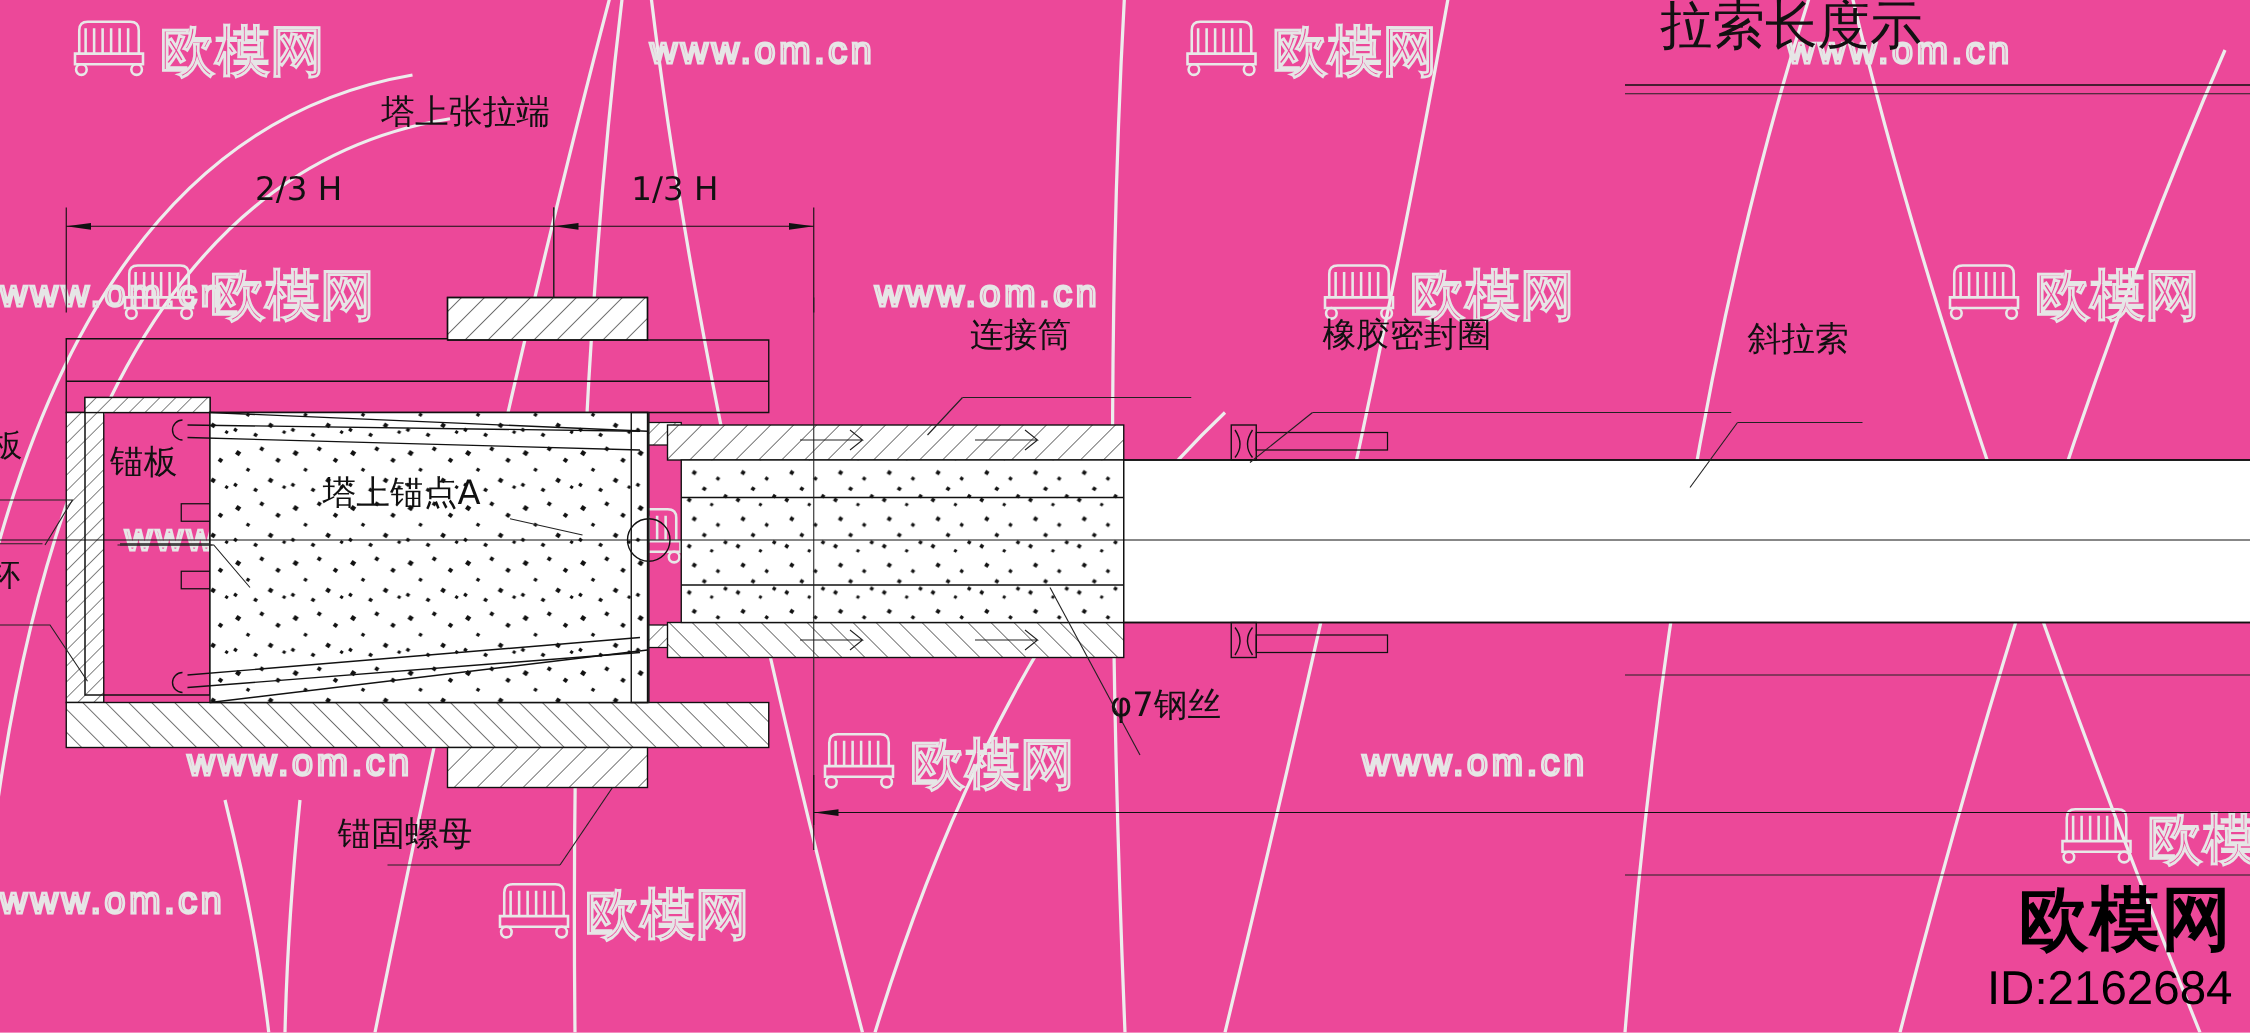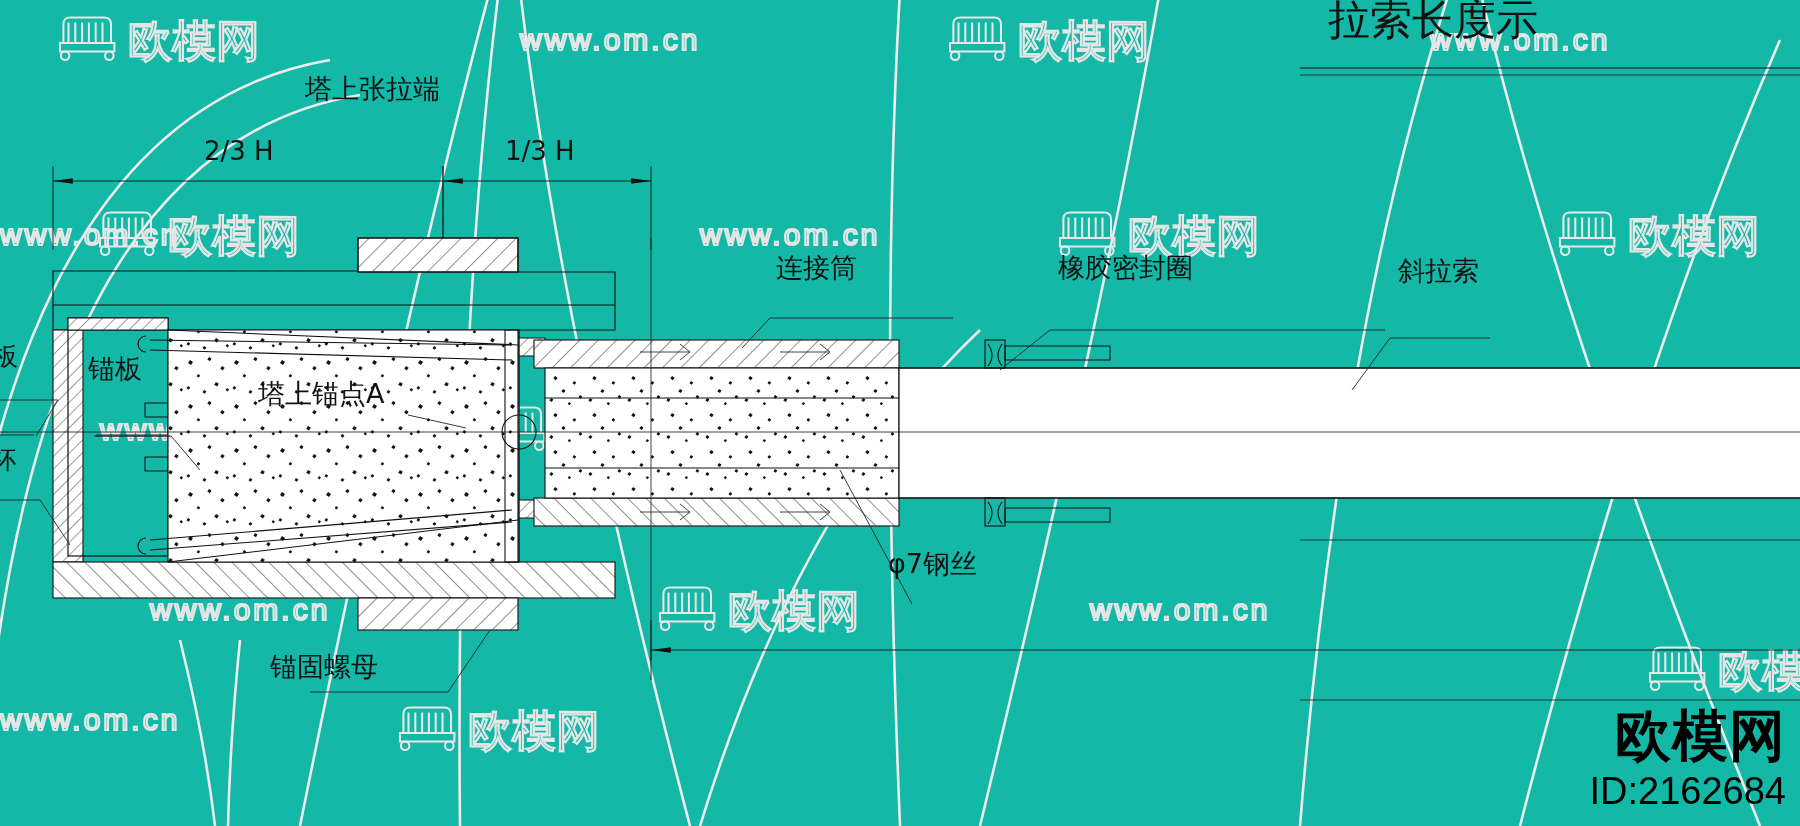--- a/index.html
+++ b/index.html
@@ -1,19 +1,19 @@
 <!DOCTYPE html>
 <html><head>
 <meta charset="utf-8">
 <title>CAD Drawing</title>
 <style>
   html,body{margin:0;padding:0;background:#ffffff;}
   body{width:1800px;height:826px;overflow:hidden;position:relative;
        font-family:"Liberation Sans","DejaVu Sans",sans-serif;}
-  #stage{position:absolute;left:0;top:0;width:1800px;height:826px;background:#14b8a6;}
+  #stage{position:absolute;left:0;top:0;width:1800px;height:826px;background:#ec4899;}
   svg.layer{position:absolute;left:0;top:0;width:1800px;height:826px;}
   #wm{z-index:1;}
   #draw{z-index:3;}
   .cad-text{font-family:"DejaVu Sans","Liberation Sans",sans-serif;fill:#111;}
   .wm-text{font-family:"Liberation Sans",sans-serif;fill:none;stroke:#e6e6e6;stroke-width:2.2;}
   .wm-sofa{fill:none;stroke:#e8e8e8;stroke-width:2.4;}
   .wm-arc{fill:none;stroke:#ededed;stroke-width:2.6;}
   .logo-text{font-family:"DejaVu Sans","Liberation Sans",sans-serif;fill:#3a3a3a;font-weight:bold;}
   .id-text{font-family:"Liberation Sans",sans-serif;fill:#4a4a4a;}
   .ln{stroke:#111;fill:none;stroke-width:1.1;}

